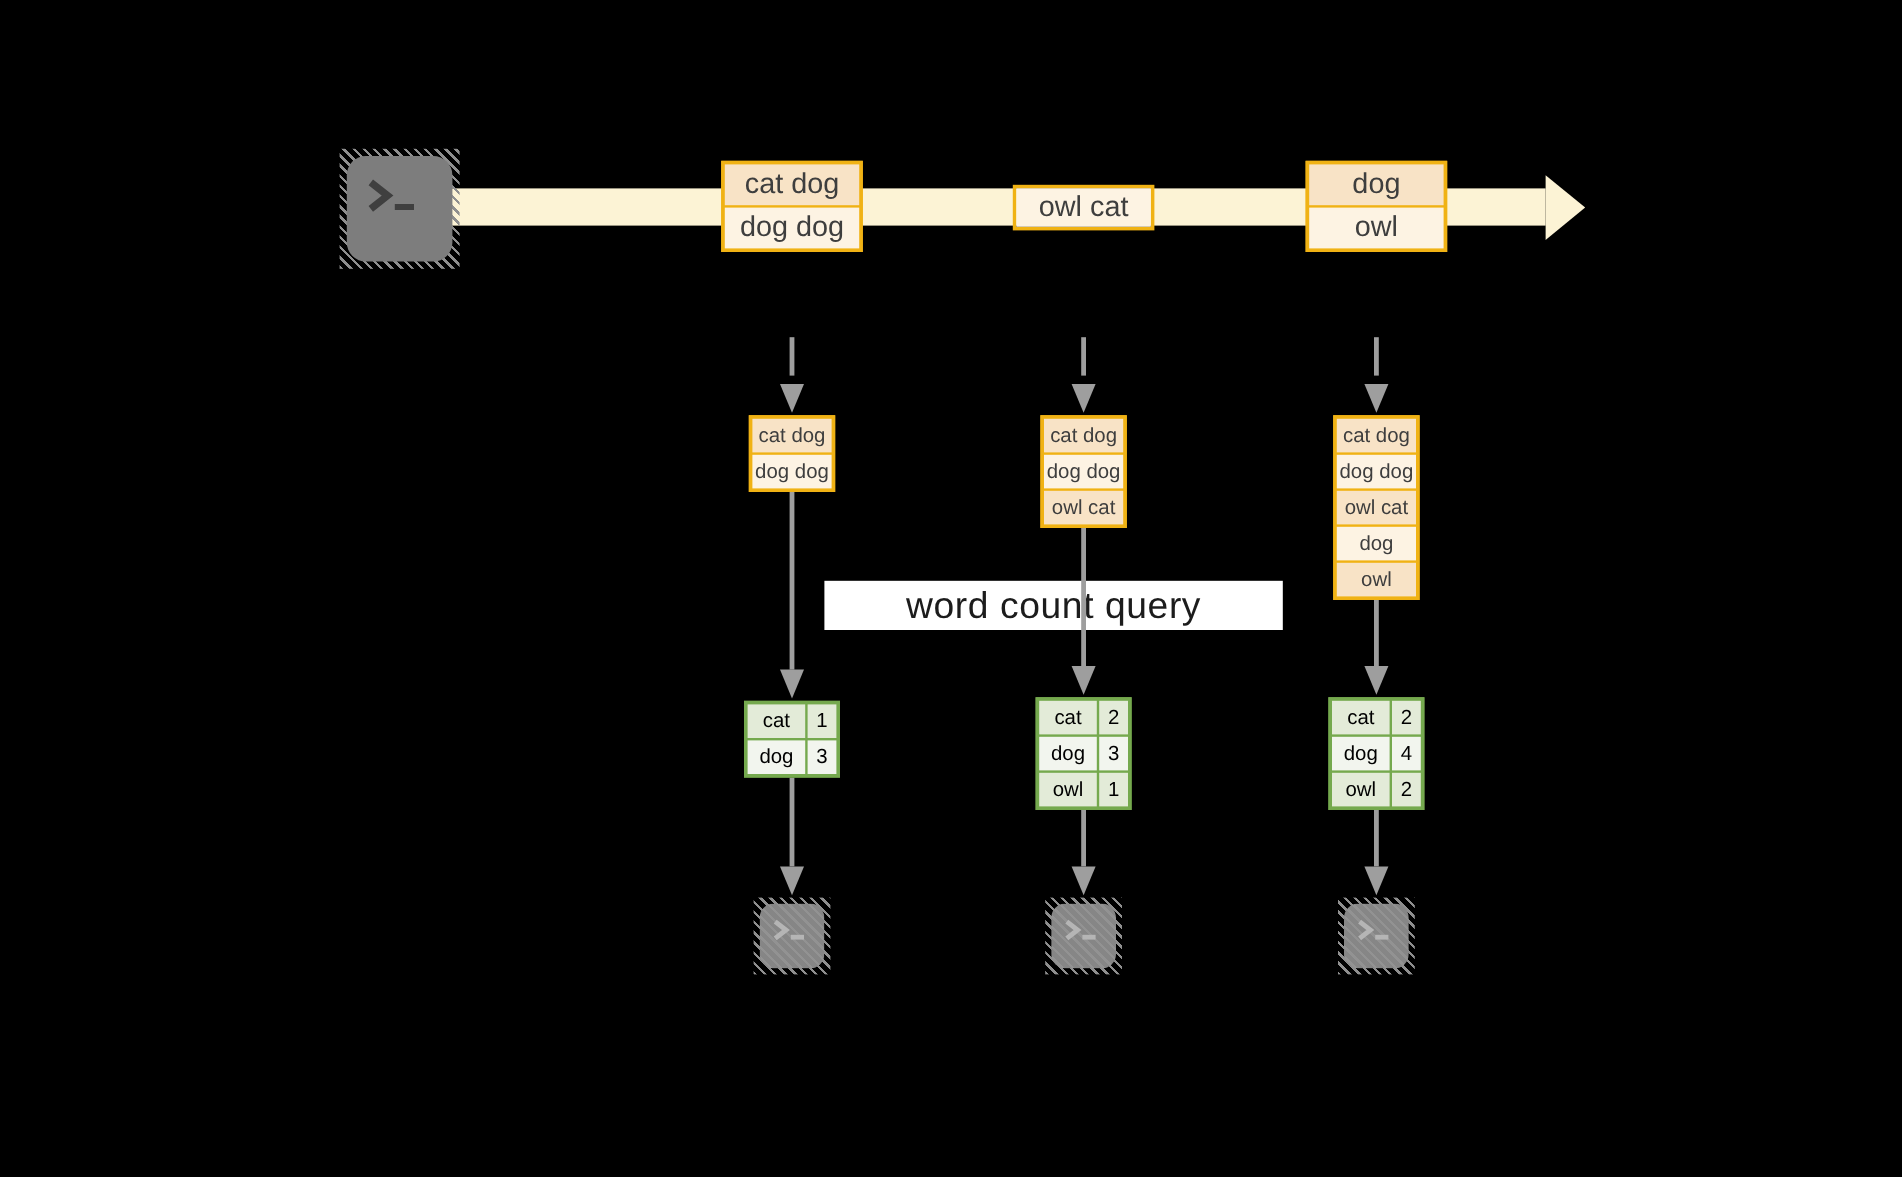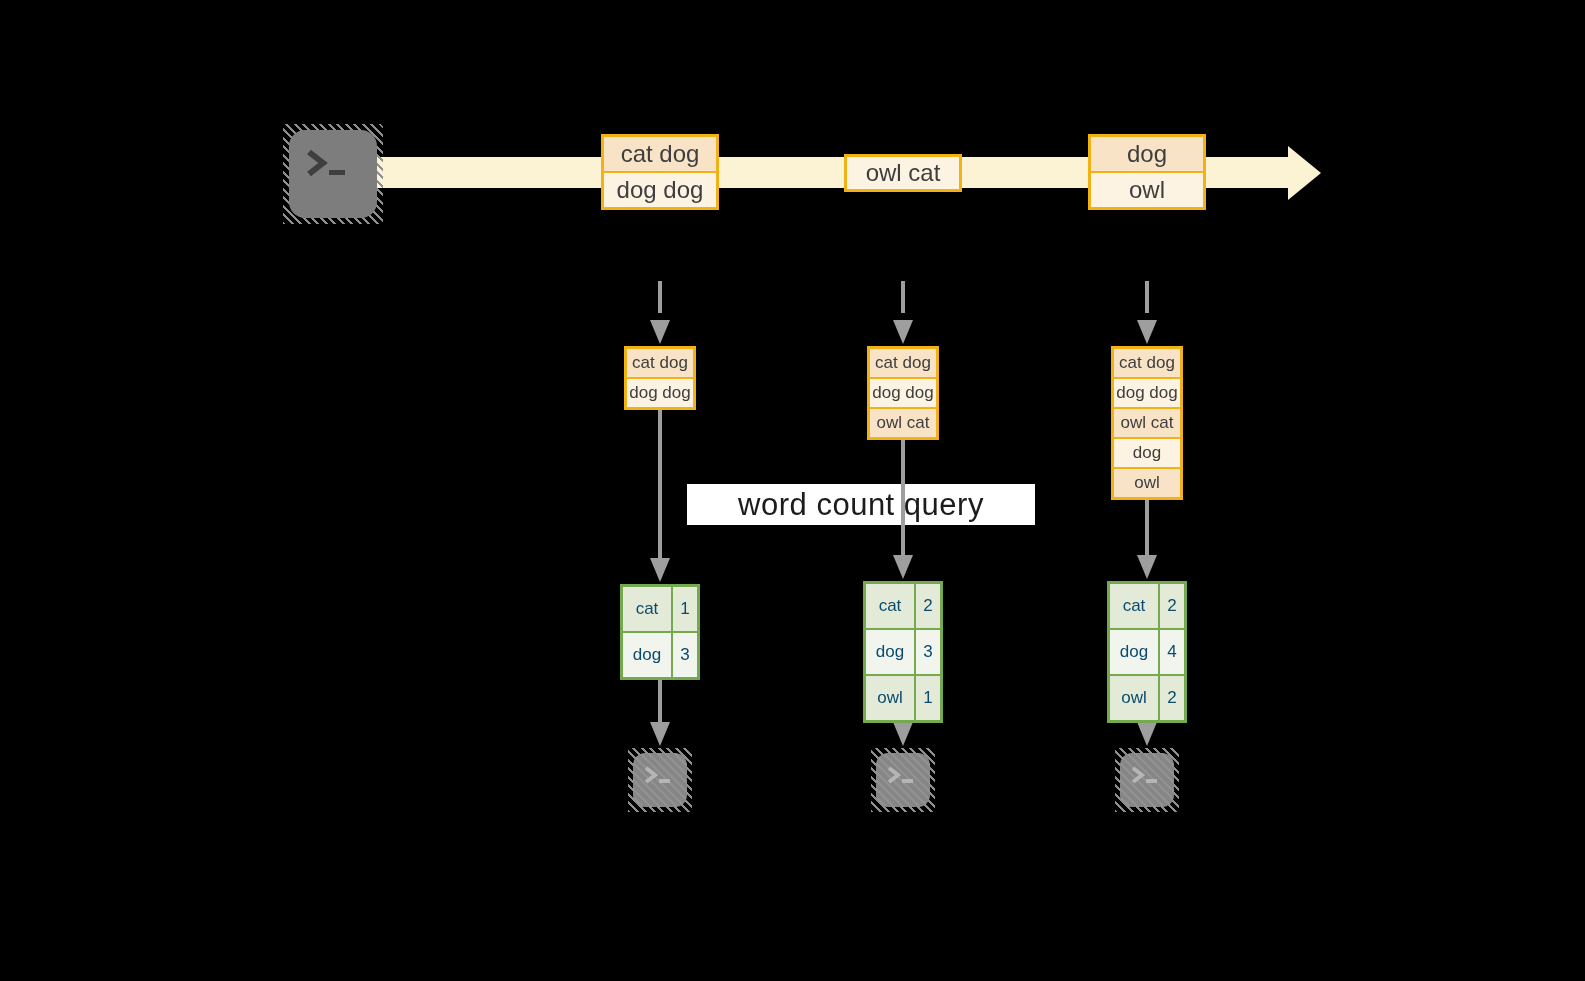--- a/index.html
+++ b/index.html
@@ -63,33 +63,33 @@
   .dash{width:4px;background:#9e9e9e;z-index:2;}
   .head-down{
     width:0;height:0;z-index:2;
     border-left:10px solid transparent;border-right:10px solid transparent;
     border-top:24px solid #9e9e9e;
   }
   .line{width:4px;background:#9e9e9e;z-index:2;}
 
   
   .query-band{
-    left:687px;top:460px;width:348px;height:41px;background:#ffffff;z-index:1;
+    left:687px;top:460px;width:382px;height:41px;background:#ffffff;z-index:1;
     display:flex;align-items:center;justify-content:center;
   }
   .query-band span{font-size:31px;font-weight:300;color:#1c1c1c;letter-spacing:0.5px;}
 
   
   .wtable{
     display:grid;grid-template-columns:48px 24px;gap:2px;
     background:#75a94e;border:3px solid #75a94e;z-index:3;
   }
   .wtable .cell{
     display:flex;align-items:center;justify-content:center;
-    font-size:17px;color:#0c4a6e;height:44px;
+    font-size:17px;color:#000000;height:28px;
   }
   .row-a{background:#e3ebd8;}
   .row-b{background:#f2f5ee;}
 </style>
 </head>
 <body>
 
 <div class="canvas">
 
   <div class="abs term-src hatch">

